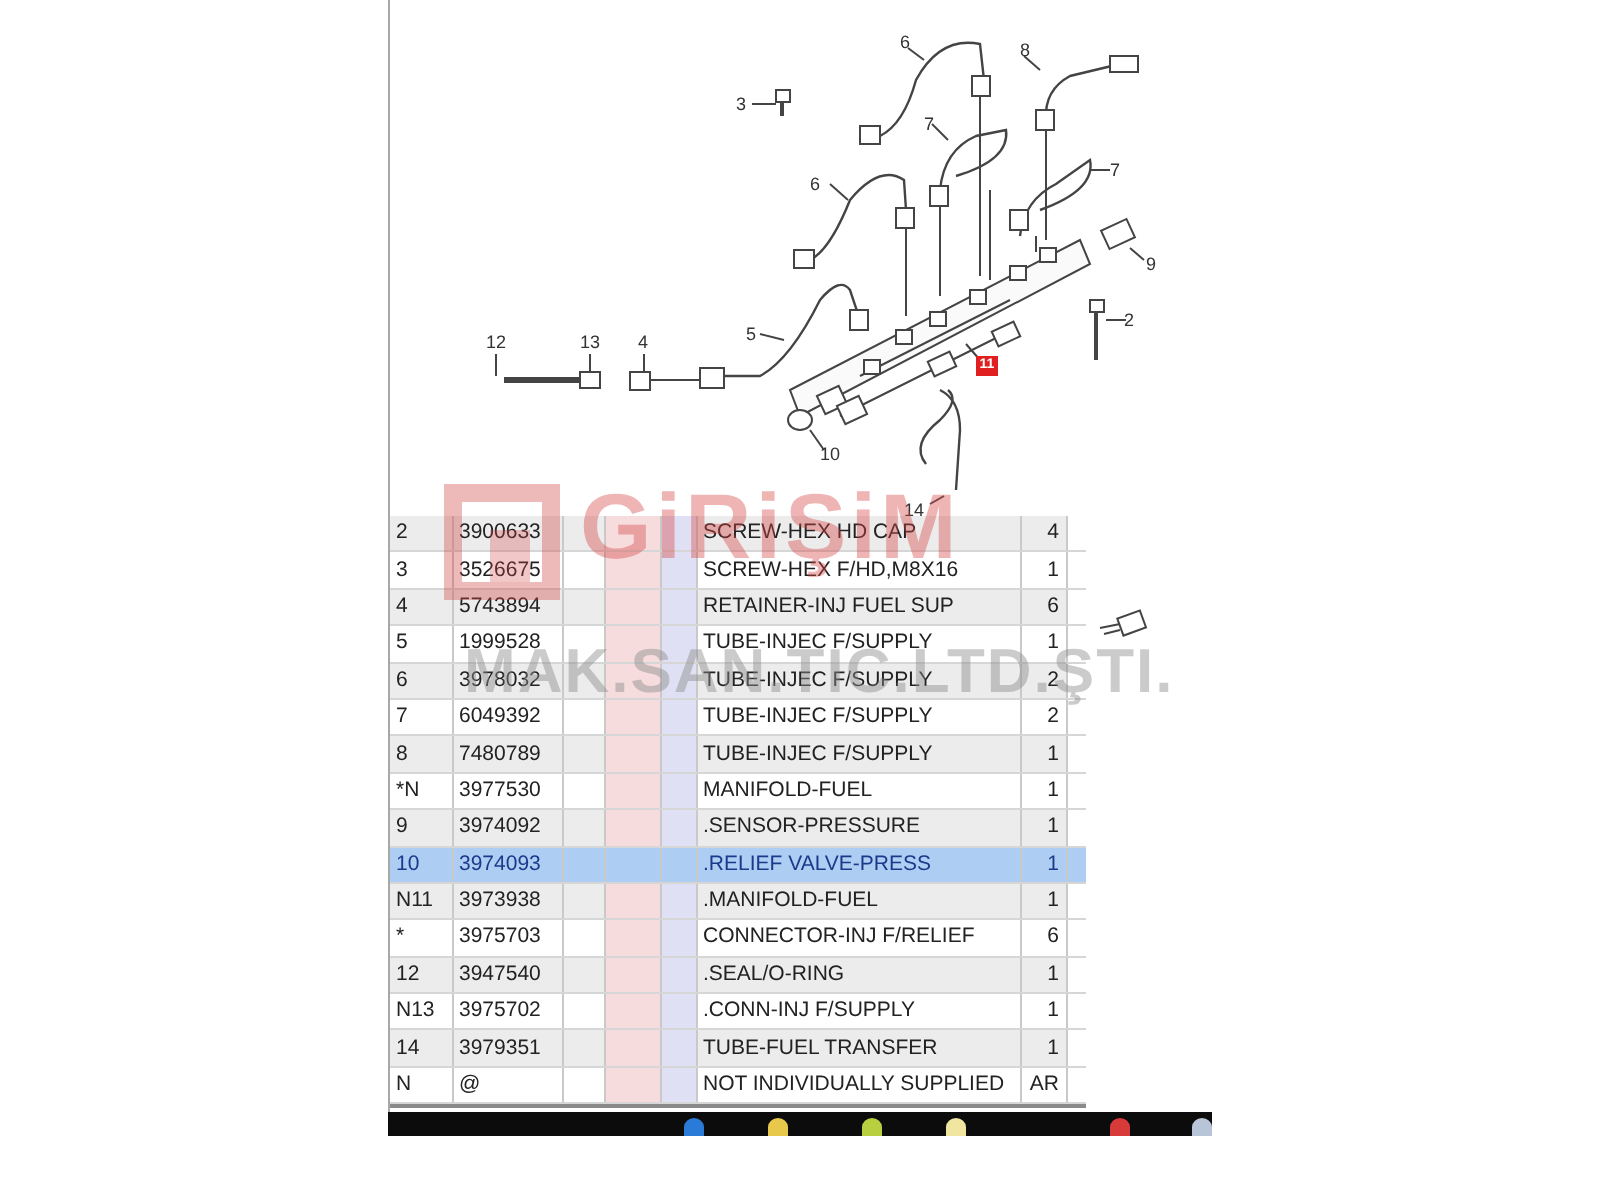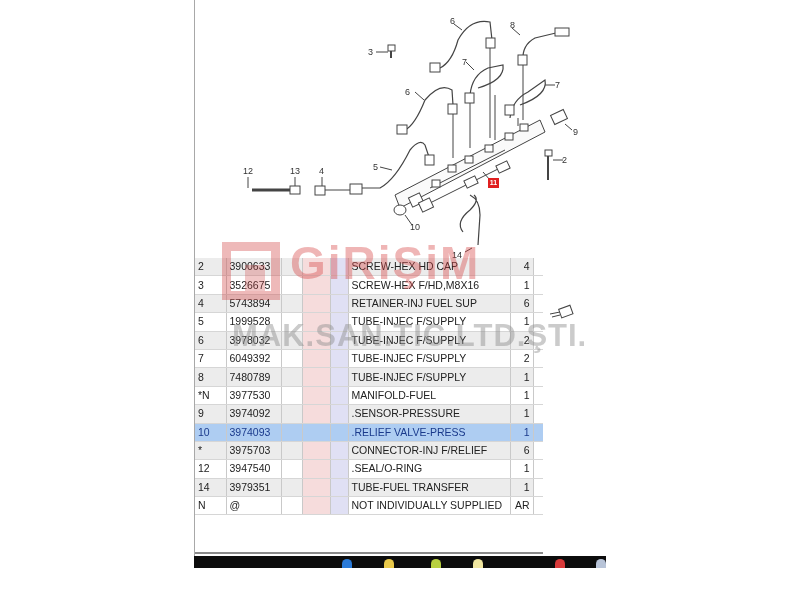--- a/index.html
+++ b/index.html
@@ -249,36 +249,56 @@
         <td>10</td>
         <td>3974093</td>
         <td></td>
         <td class="c-pink"></td>
         <td class="c-lav"></td>
         <td>.RELIEF VALVE-PRESS</td>
         <td class="c-qty">1</td>
         <td class="c-pad"></td>
       </tr>
       <tr>
+        <td>N11</td>
+        <td>3973938</td>
+        <td></td>
+        <td class="c-pink"></td>
+        <td class="c-lav"></td>
+        <td>.MANIFOLD-FUEL</td>
+        <td class="c-qty">1</td>
+        <td class="c-pad"></td>
+      </tr>
+      <tr>
         <td>*</td>
         <td>3975703</td>
         <td></td>
         <td class="c-pink"></td>
         <td class="c-lav"></td>
         <td>CONNECTOR-INJ F/RELIEF</td>
         <td class="c-qty">6</td>
         <td class="c-pad"></td>
       </tr>
       <tr>
         <td>12</td>
         <td>3947540</td>
         <td></td>
         <td class="c-pink"></td>
         <td class="c-lav"></td>
         <td>.SEAL/O-RING</td>
+        <td class="c-qty">1</td>
+        <td class="c-pad"></td>
+      </tr>
+      <tr>
+        <td>N13</td>
+        <td>3975702</td>
+        <td></td>
+        <td class="c-pink"></td>
+        <td class="c-lav"></td>
+        <td>.CONN-INJ F/SUPPLY</td>
         <td class="c-qty">1</td>
         <td class="c-pad"></td>
       </tr>
       <tr>
         <td>14</td>
         <td>3979351</td>
         <td></td>
         <td class="c-pink"></td>
         <td class="c-lav"></td>
         <td>TUBE-FUEL TRANSFER</td>

